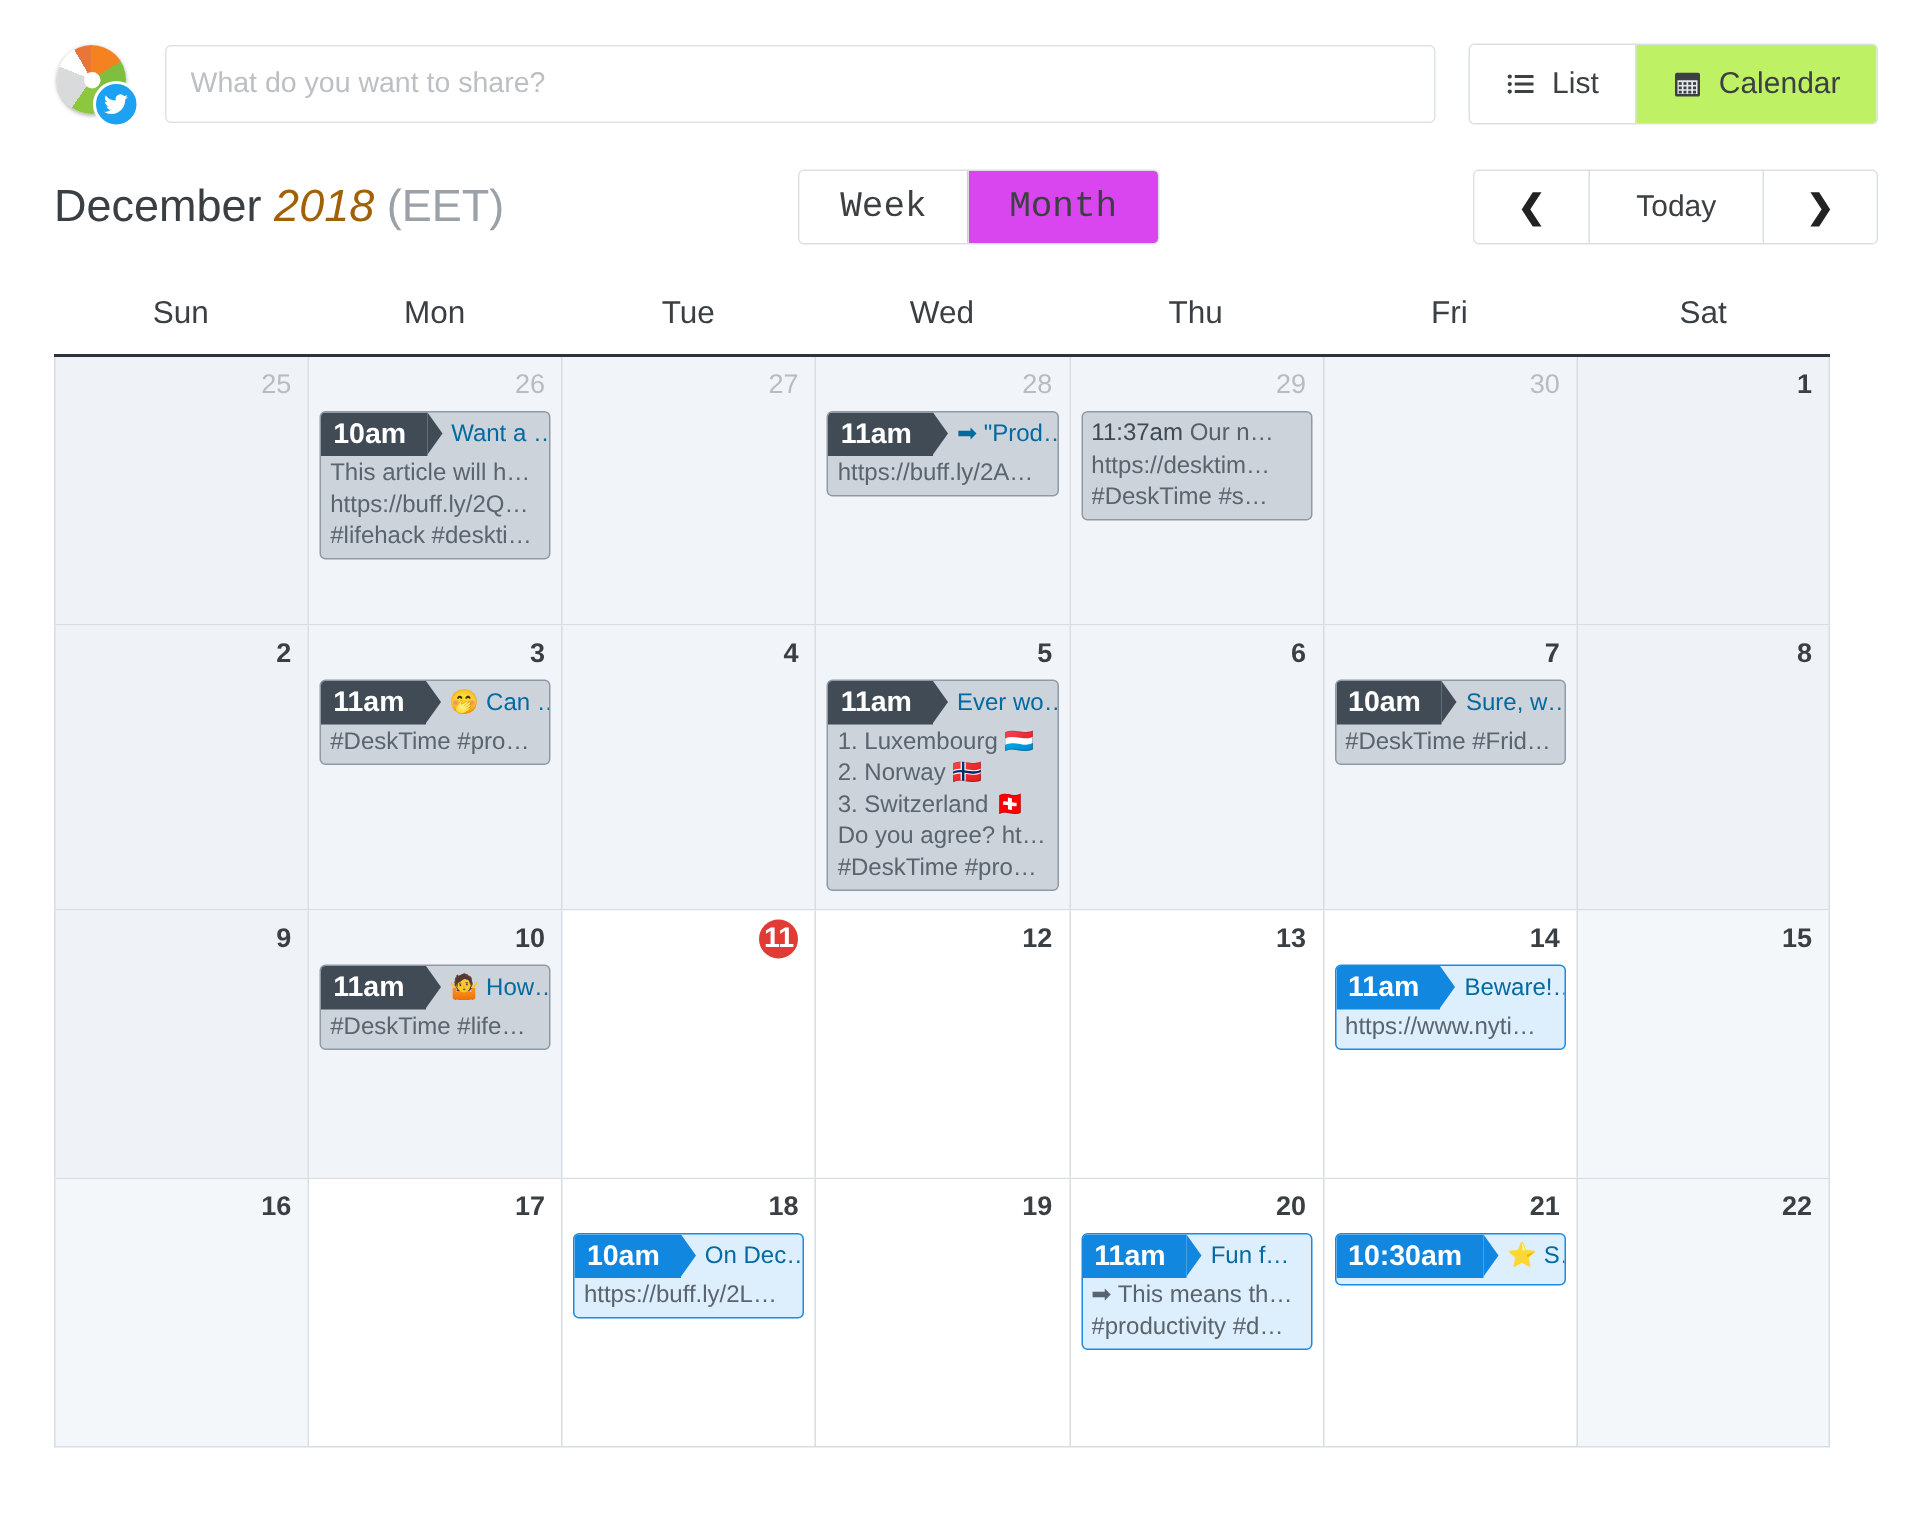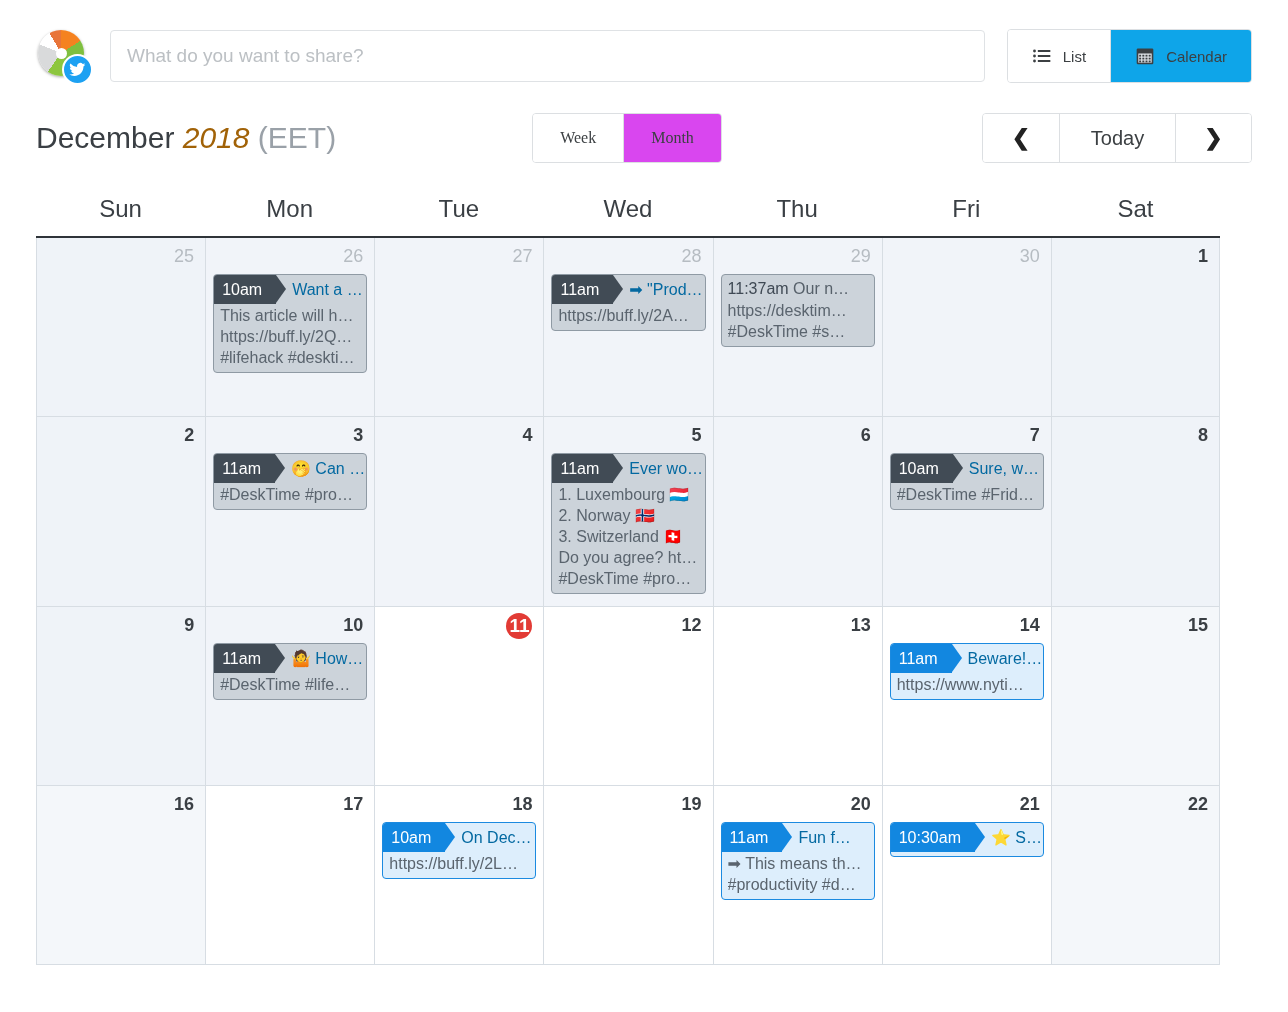--- a/index.html
+++ b/index.html
@@ -83,30 +83,30 @@
     overflow: hidden;
     flex: 0 0 auto;
     background: #fff;
   }
   .view-btn {
     display: flex;
     align-items: center;
     gap: 11px;
     height: 52px;
     padding: 0 24px;
-    font-size: 15px;
+    font-size: 20px;
     color: #3c4043;
     background: #ffffff;
     border: none;
     border-left: 1px solid #dcdfe2;
     cursor: pointer;
     font-family: "Liberation Sans", sans-serif;
   }
   .view-btn:first-child { border-left: none; }
-  .view-btn.active { background: #0ea5e9; }
+  .view-btn.active { background: #bef264; }
   .view-btn svg { width: 20px; height: 20px; display: block; }
 
   
   .month-bar {
     display: flex;
     align-items: center;
     padding: 18px 36px 0 36px;
     height: 78px;
   }
   .month-title {
@@ -121,27 +121,27 @@
     display: flex;
     margin-left: 196px;
     border: 1px solid #dcdfe2;
     border-radius: 4px;
     overflow: hidden;
     background: #fff;
   }
   .range-btn {
     height: 48px;
     padding: 0 27px;
-    font-size: 16px;
+    font-size: 24px;
     color: #3c4043;
     background: #ffffff;
     border: none;
     border-left: 1px solid #dcdfe2;
     cursor: pointer;
-    font-family: Liberation Serif, serif;
+    font-family: Liberation Mono, monospace;
   }
   .range-btn:first-child { border-left: none; }
   .range-btn.active { background: #d946ef; }
 
   .nav-group {
     display: flex;
     margin-left: auto;
     border: 1px solid #dcdfe2;
     border-radius: 4px;
     overflow: hidden;
@@ -173,21 +173,21 @@
   }
   .dow-row {
     display: grid;
     grid-template-columns: repeat(7, 1fr);
     height: 54px;
   }
   .dow {
     display: flex;
     align-items: center;
     justify-content: center;
-    font-size: 24px;
+    font-size: 21px;
     color: #3a3f44;
   }
   .grid-top-rule {
     height: 2px;
     background: #2f3439;
   }
   .week-row {
     display: grid;
     grid-template-columns: repeat(7, 1fr);
     border-bottom: 1px solid #d7dde3;
@@ -258,22 +258,22 @@
     display: flex;
     align-items: stretch;
     white-space: nowrap;
     height: 29px;
   }
   .ev-time {
     position: relative;
     display: flex;
     align-items: center;
     padding: 0 14px 0 8px;
-    font-size: 16px;
-    font-weight: normal;
+    font-size: 19px;
+    font-weight: bold;
     color: #ffffff;
     flex: 0 0 auto;
   }
   .event.past .ev-time { background: #414b55; }
   .event.future .ev-time { background: #1287e0; }
   .ev-time::after {
     content: "";
     position: absolute;
     right: -10px; top: 0;
     width: 0; height: 0;

